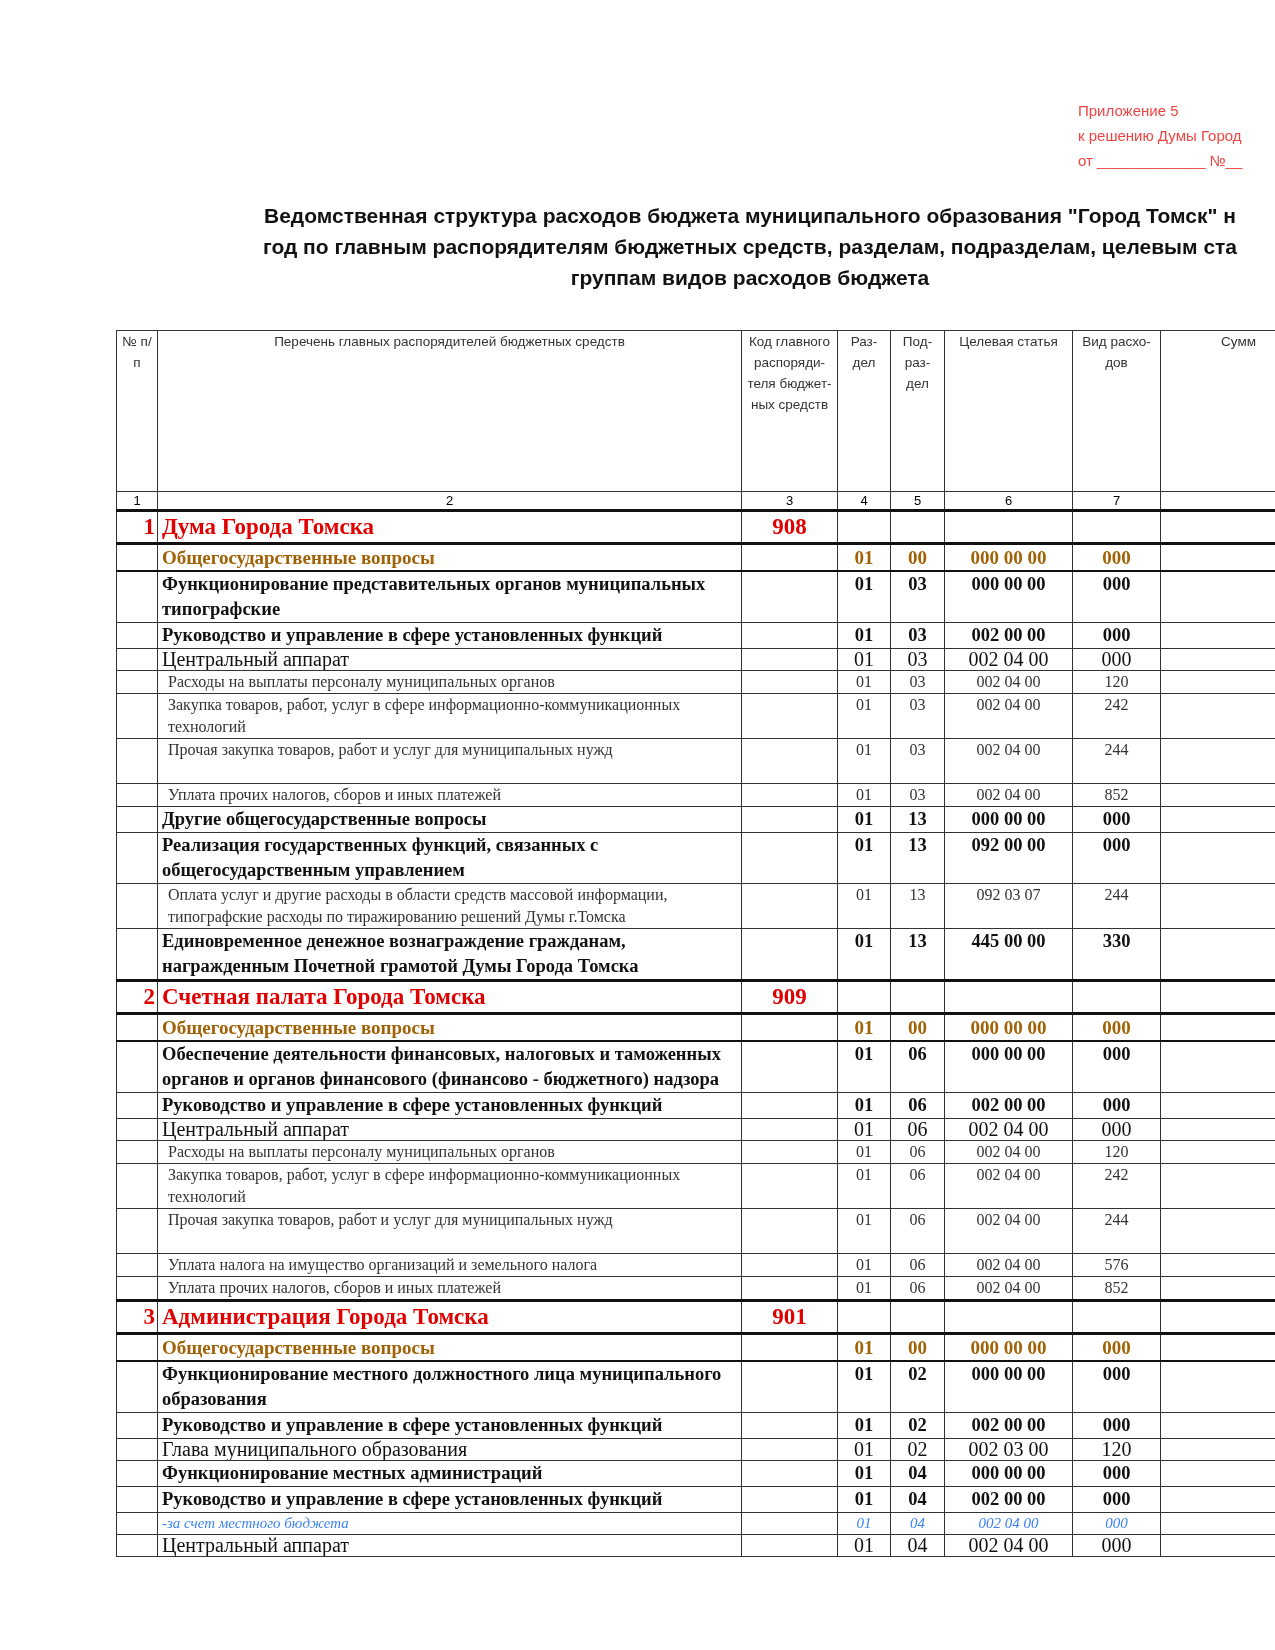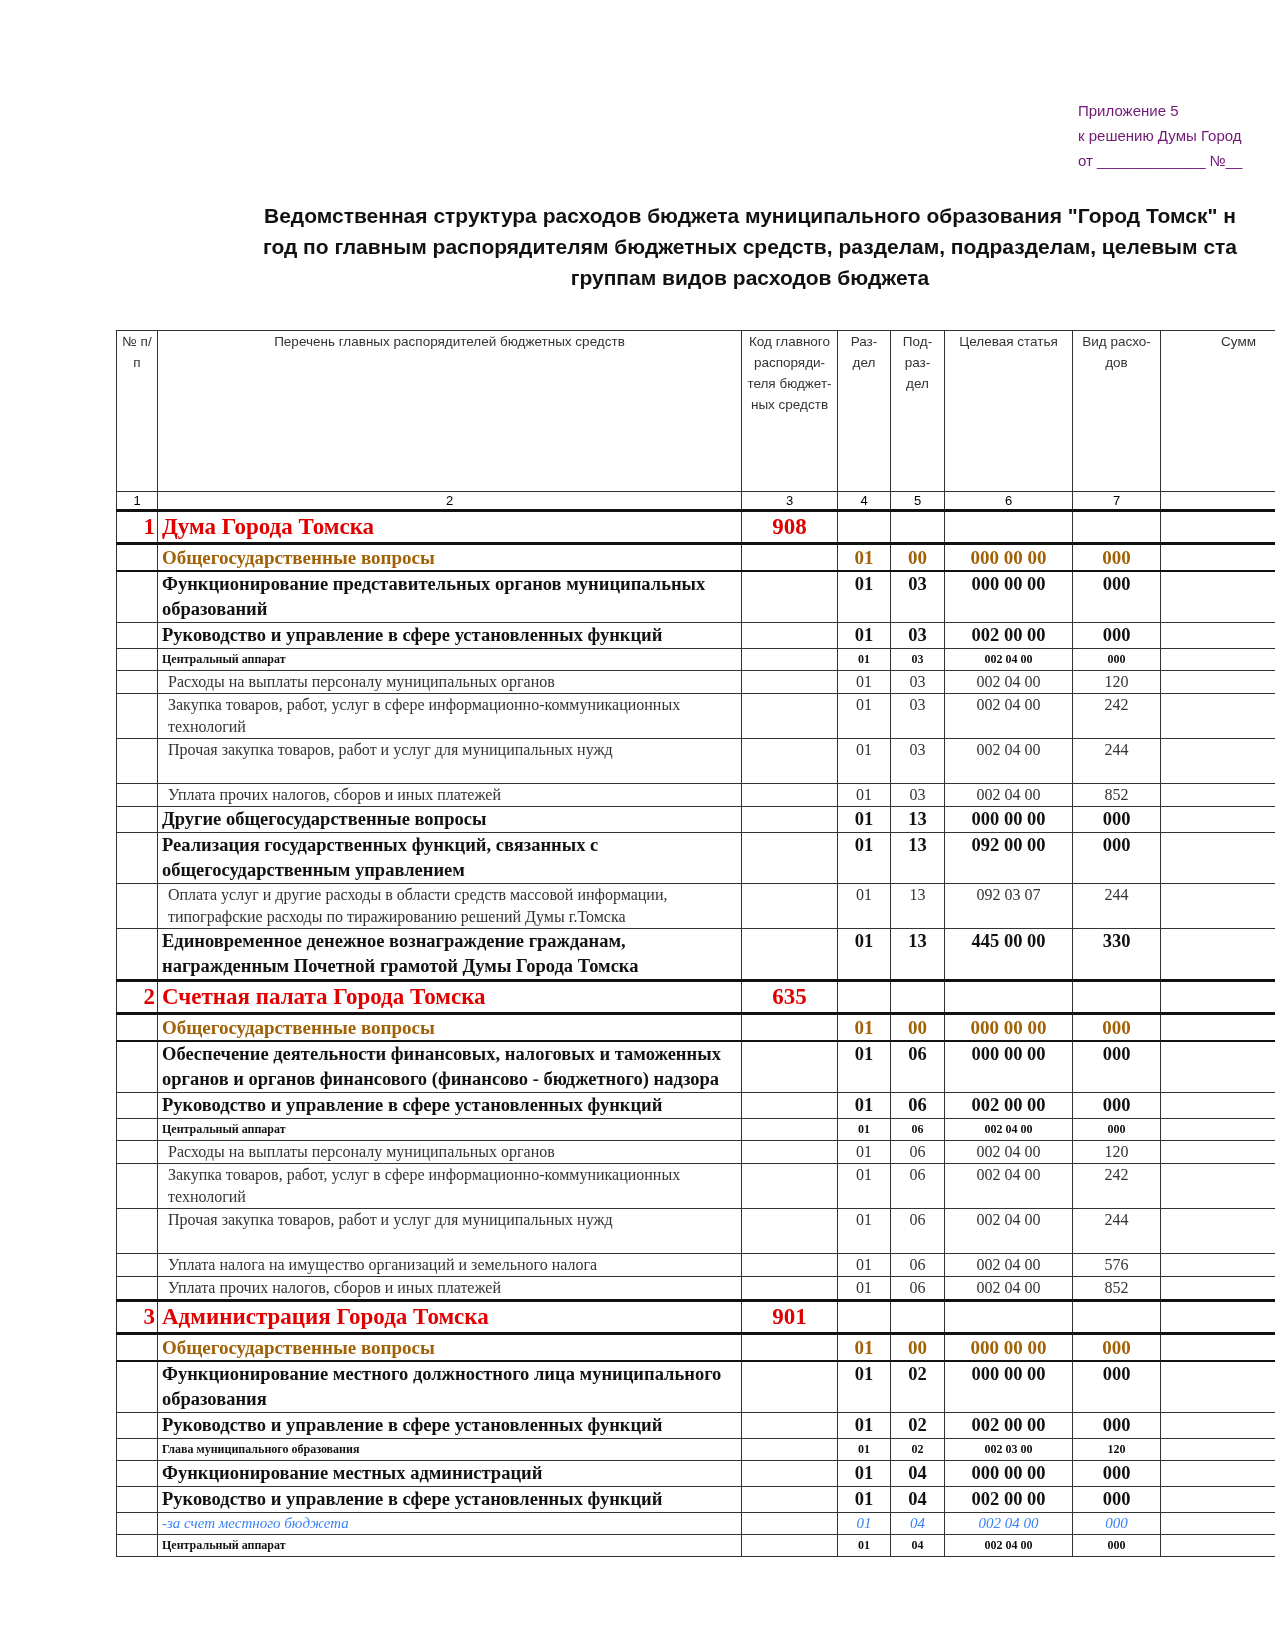--- a/index.html
+++ b/index.html
@@ -1,36 +1,36 @@
 <!DOCTYPE html>
 <html><head>
 <meta charset="utf-8">
 <style>
   html, body { margin: 0; padding: 0; background: #ffffff; }
   body { width: 1275px; height: 1650px; position: relative; overflow: hidden; }
-  .appendix { position: absolute; left: 1078px; top: 98px; font-family: "Liberation Sans", sans-serif; font-size: 15px; color: #701a75; line-height: 25px; white-space: nowrap; }
+  .appendix { position: absolute; left: 1078px; top: 98px; font-family: "Liberation Sans", sans-serif; font-size: 15px; color: #ef4444; line-height: 25px; white-space: nowrap; }
   .title { position: absolute; left: 100px; top: 200px; width: 1300px; text-align: center; font-family: "Liberation Sans", sans-serif; font-weight: bold; font-size: 21px; line-height: 31px; color: #111; }
   .title div { white-space: nowrap; }
   table.budget { position: absolute; left: 116px; top: 330px; border-collapse: collapse; table-layout: fixed; width: 1200px; }
   table.budget td { border: 1.6px solid #333; padding: 0 4px; vertical-align: top; overflow: hidden; }
   col.c1 { width: 41px; } col.c2 { width: 584px; } col.c3 { width: 96px; } col.c4 { width: 53px; }
   col.c5 { width: 54px; } col.c6 { width: 128px; } col.c7 { width: 88px; } col.c8 { width: 156px; }
   .hdr td { font-family: "Liberation Sans", sans-serif; font-size: 13.5px; color: #333; text-align: center; line-height: 21px; height: 160px; padding-top: 2px; }
   .num td { font-family: "Liberation Sans", sans-serif; font-size: 13px; text-align: center; height: 17px; line-height: 17px; border-bottom: 3px solid #111; }
   .num td.r { text-align: right; }
   td.name { font-family: "Liberation Serif", serif; line-height: 25px; }
   td.code { font-family: "Liberation Serif", serif; text-align: center; line-height: 25px; }
   td.sum { text-align: right; font-family: "Liberation Serif", serif; line-height: 25px; }
   tr.org td { border-top: 3px solid #111; border-bottom: 3px solid #111; height: 28px; }
   tr.org td.name, tr.org td.code, tr.org td.no { color: #e00000; font-weight: bold; font-size: 23px; line-height: 30px; }
   tr.org td.no { text-align: right; font-family: "Liberation Serif", serif; padding-right: 2px; }
   tr.sec td.name, tr.sec td.code { color: #a16207; font-weight: bold; font-size: 19px; }
   tr.sec td { border-bottom: 2.5px solid #111; }
   tr.bold td.name, tr.bold td.code { font-weight: bold; font-size: 18.5px; color: #111; }
-  tr.sbold td.name, tr.sbold td.code { font-weight: bold; font-size: 12px; color: #111; line-height: 21px; }
+  tr.sbold td.name, tr.sbold td.code { font-weight: normal; font-size: 20px; color: #111; line-height: 21px; }
   tr.plain td.name, tr.plain td.code { font-size: 16px; color: #333; line-height: 22px; }
   tr.ital td.name, tr.ital td.code { font-style: italic; font-size: 15px; color: #3b82f6; line-height: 21px; }
   td.no { border-top: none; }
   .indent { padding-left: 10px !important; }
 </style>
 </head>
 <body>
 
 <div class="appendix">
   <div>Приложение 5</div>
@@ -91,21 +91,21 @@
         <td class="name">Общегосударственные вопросы</td>
         <td class="code"></td>
         <td class="code">01</td>
         <td class="code">00</td>
         <td class="code">000 00 00</td>
         <td class="code">000</td>
         <td class="sum"></td>
       </tr>
       <tr class="bold">
         <td class="no"></td>
-        <td class="name">Функционирование представительных органов муниципальных образований</td>
+        <td class="name">Функционирование представительных органов муниципальных типографские</td>
         <td class="code"></td>
         <td class="code">01</td>
         <td class="code">03</td>
         <td class="code">000 00 00</td>
         <td class="code">000</td>
         <td class="sum"></td>
       </tr>
       <tr class="bold">
         <td class="no"></td>
         <td class="name">Руководство и управление в сфере установленных функций</td>
@@ -202,21 +202,21 @@
         <td class="code"></td>
         <td class="code">01</td>
         <td class="code">13</td>
         <td class="code">445 00 00</td>
         <td class="code">330</td>
         <td class="sum"></td>
       </tr>
       <tr class="org">
         <td class="no">2</td>
         <td class="name">Счетная палата Города Томска</td>
-        <td class="code">635</td>
+        <td class="code">909</td>
         <td class="code"></td>
         <td class="code"></td>
         <td class="code"></td>
         <td class="code"></td>
         <td class="sum"></td>
       </tr>
       <tr class="sec">
         <td class="no"></td>
         <td class="name">Общегосударственные вопросы</td>
         <td class="code"></td>

